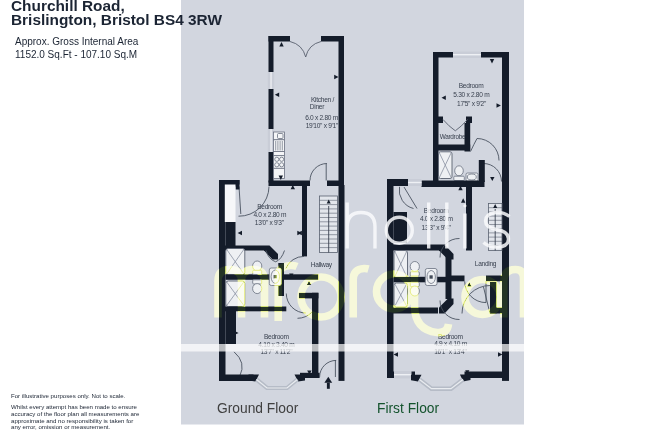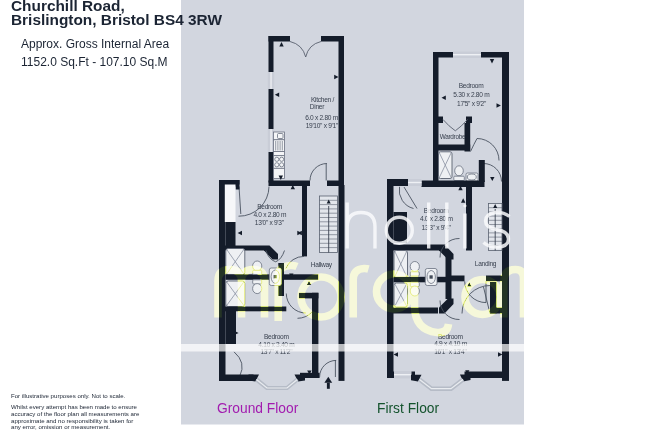--- a/index.html
+++ b/index.html
@@ -391,21 +391,21 @@
 <circle cx="482.5" cy="297" r="17.5"></circle>
 <path d="M 503.8,317.5 V 281 Q 503.8,269.5 515.5,269.5 Q 523.5,269.5 523.5,278 V 317.5"></path>
 </g>
 </g>
 
 <rect x="181" y="344" width="343" height="7.5" fill="#ffffff" opacity="0.7"></rect>
 </svg>
 
 <div style="position:absolute;left:11px;top:-1px;line-height:14.3px;font-size:15.4px;font-weight:bold;color:#1b2433;">Churchill Road,<br>Brislington, Bristol BS4 3RW</div>
 
-<div style="position:absolute;left:21px;top:35.3px;line-height:18px;font-size:12px;color:#1b2433;">Approx. Gross Internal Area<br>1152.0 Sq.Ft - 107.10 Sq.M</div>
+<div style="position:absolute;left:15px;top:35.3px;line-height:13px;font-size:10px;color:#1b2433;">Approx. Gross Internal Area<br>1152.0 Sq.Ft - 107.10 Sq.M</div>
 
 <div style="position:absolute;left:11px;top:393.2px;font-size:6.1px;line-height:6.6px;color:#1b2433;">For illustrative purposes only. Not to scale.</div>
 <div style="position:absolute;left:11px;top:404.3px;font-size:6.1px;line-height:6.7px;color:#1b2433;">Whilst every attempt has been made to ensure<br>accuracy of the floor plan all measurements are<br>approximate and no responsibility is taken for<br>any error, omission or measurement.</div>
 
-<div style="position:absolute;left:217px;top:400.8px;font-size:13.8px;color:#a21caf;">Ground Floor</div>
+<div style="position:absolute;left:217px;top:400.8px;font-size:13.8px;color:#404040;">Ground Floor</div>
 
 <div style="position:absolute;left:377px;top:400.8px;font-size:13.8px;color:#14532d;">First Floor</div>
 </div>
 
 </body></html>

